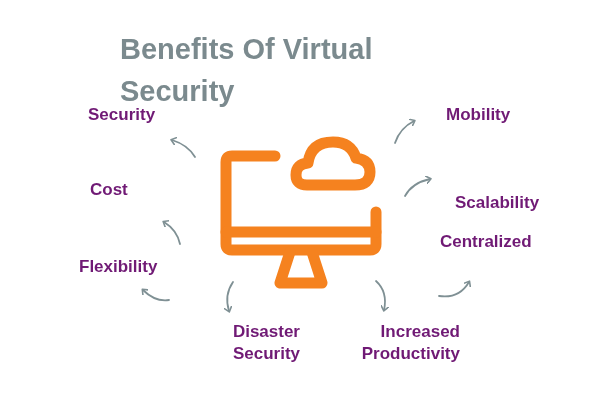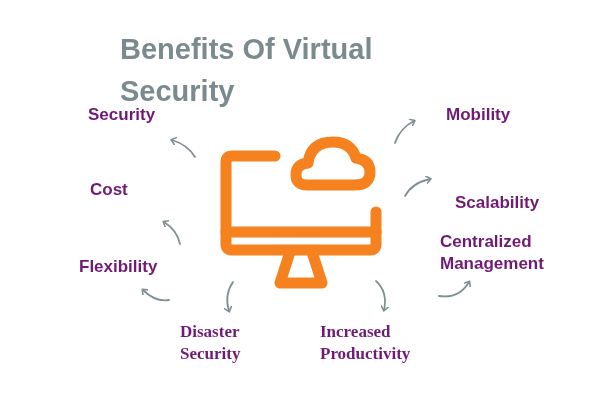--- a/index.html
+++ b/index.html
@@ -1,19 +1,19 @@
 <!DOCTYPE html>
 <html><head>
 <meta charset="utf-8">
 <style>
   html, body { margin:0; padding:0; background:#ffffff; }
   .canvas { position:relative; width:600px; height:400px; background:#ffffff; overflow:hidden; font-family:"Liberation Sans", sans-serif; }
   .title { position:absolute; left:120px; top:28px; width:360px; color:#7b8a8e; font-weight:bold; font-size:29px; line-height:42px; }
   .label { position:absolute; color:#701a75; font-weight:bold; font-size:17px; line-height:22px; white-space:nowrap; }
-  .center { text-align:left;font-family:Liberation Serif, serif; }
+  .center { text-align:right; }
   .right { text-align:left; }
   svg.overlay { position:absolute; left:0; top:0; }
 </style>
 </head>
 <body>
 
 <div class="canvas">
 
   <div class="title">
     <div>Benefits Of Virtual</div>
@@ -63,21 +63,20 @@
     <div>Security</div>
   </div>
 
   <div class="label center" style="left:320px; top:321px; width:140px;">
     <div>Increased</div>
     <div>Productivity</div>
   </div>
 
   <div class="label right" style="left:440px; top:231px; width:135px;">
     <div>Centralized</div>
-    <div>Management</div>
   </div>
 
   <div class="label" style="left:455px; top:160px;margin-top:32px;">
     <div>Scalability</div>
   </div>
 
   <div class="label" style="left:446px; top:104px;">
     <div>Mobility</div>
   </div>
 

